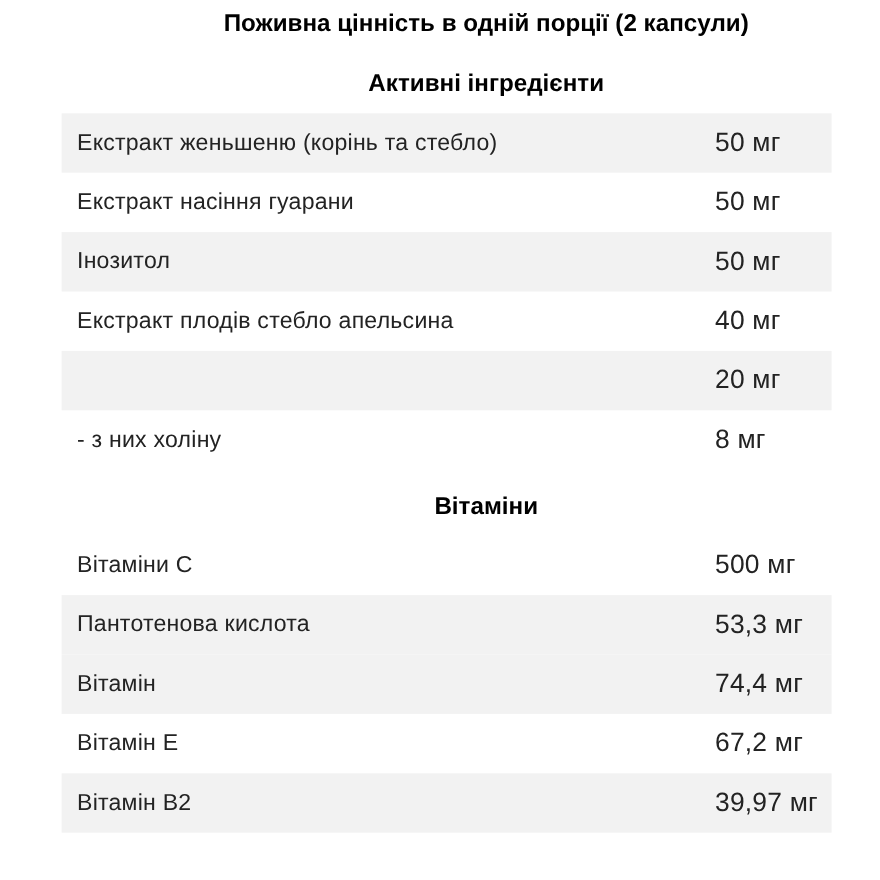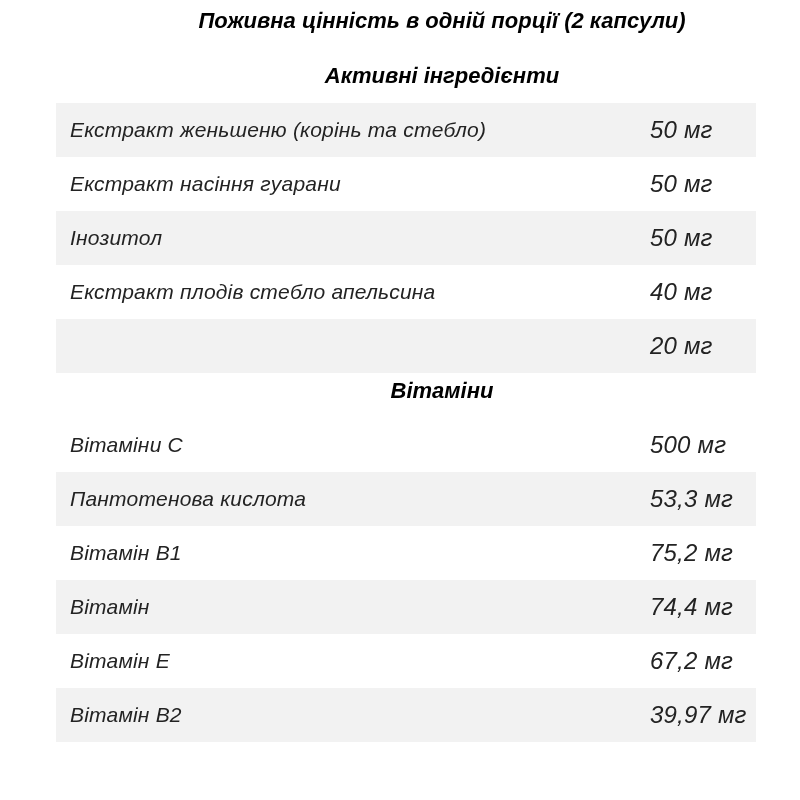--- a/index.html
+++ b/index.html
@@ -15,21 +15,20 @@
     background: var(--bg);
     font-family: "Liberation Sans", sans-serif;
   }
   .page {
     position: relative;
     width: 800px;
     height: 800px;
     background: var(--bg);
     overflow: hidden;
     display: flow-root;
-    font-style: italic;
   }
   .heading {
     font-weight: bold;
     font-size: 22px;
     color: var(--heading);
     text-align: center;
     
     margin-left: 84px;
     margin-right: 0;
   }
@@ -37,21 +36,21 @@
     margin-top: 8px;
     margin-bottom: 0;
     line-height: 26px;
   }
   .section-heading {
     line-height: 24px;
     margin-top: 30px;
     margin-bottom: 15px;
   }
   section:nth-of-type(2) .section-heading {
-    margin-top: 6px;
+    margin-top: 21px;
   }
   .rows {
     margin-left: 56px;
     width: 700px;
   }
   .row {
     position: relative;
     height: 54px;
     display: flex;
     align-items: center;
@@ -105,40 +104,40 @@
 
   <div class="row">
     <span class="label">Екстракт плодів стебло апельсина</span>
     <span class="value">40 мг</span>
   </div>
 
   <div class="row shaded">
     <span class="value">20 мг</span>
   </div>
 
+  <div class="row">
+    <span class="label">- з них холіну</span>
+    <span class="value">8 мг</span>
+  </div>
 </div>
   </section>
 
   <section>
     <h2 class="heading section-heading">Вітаміни</h2>
     <div class="rows">
   <div class="row">
     <span class="label">Вітаміни C</span>
     <span class="value">500 мг</span>
   </div>
 
   <div class="row shaded">
     <span class="label">Пантотенова кислота</span>
     <span class="value">53,3 мг</span>
   </div>
 
-  <div class="row">
-    <span class="label">Вітамін B1</span>
-    <span class="value">75,2 мг</span>
-  </div>
 
   <div class="row shaded">
     <span class="label">Вітамін</span>
     <span class="value">74,4 мг</span>
   </div>
 
   <div class="row">
     <span class="label">Вітамін E</span>
     <span class="value">67,2 мг</span>
   </div>

